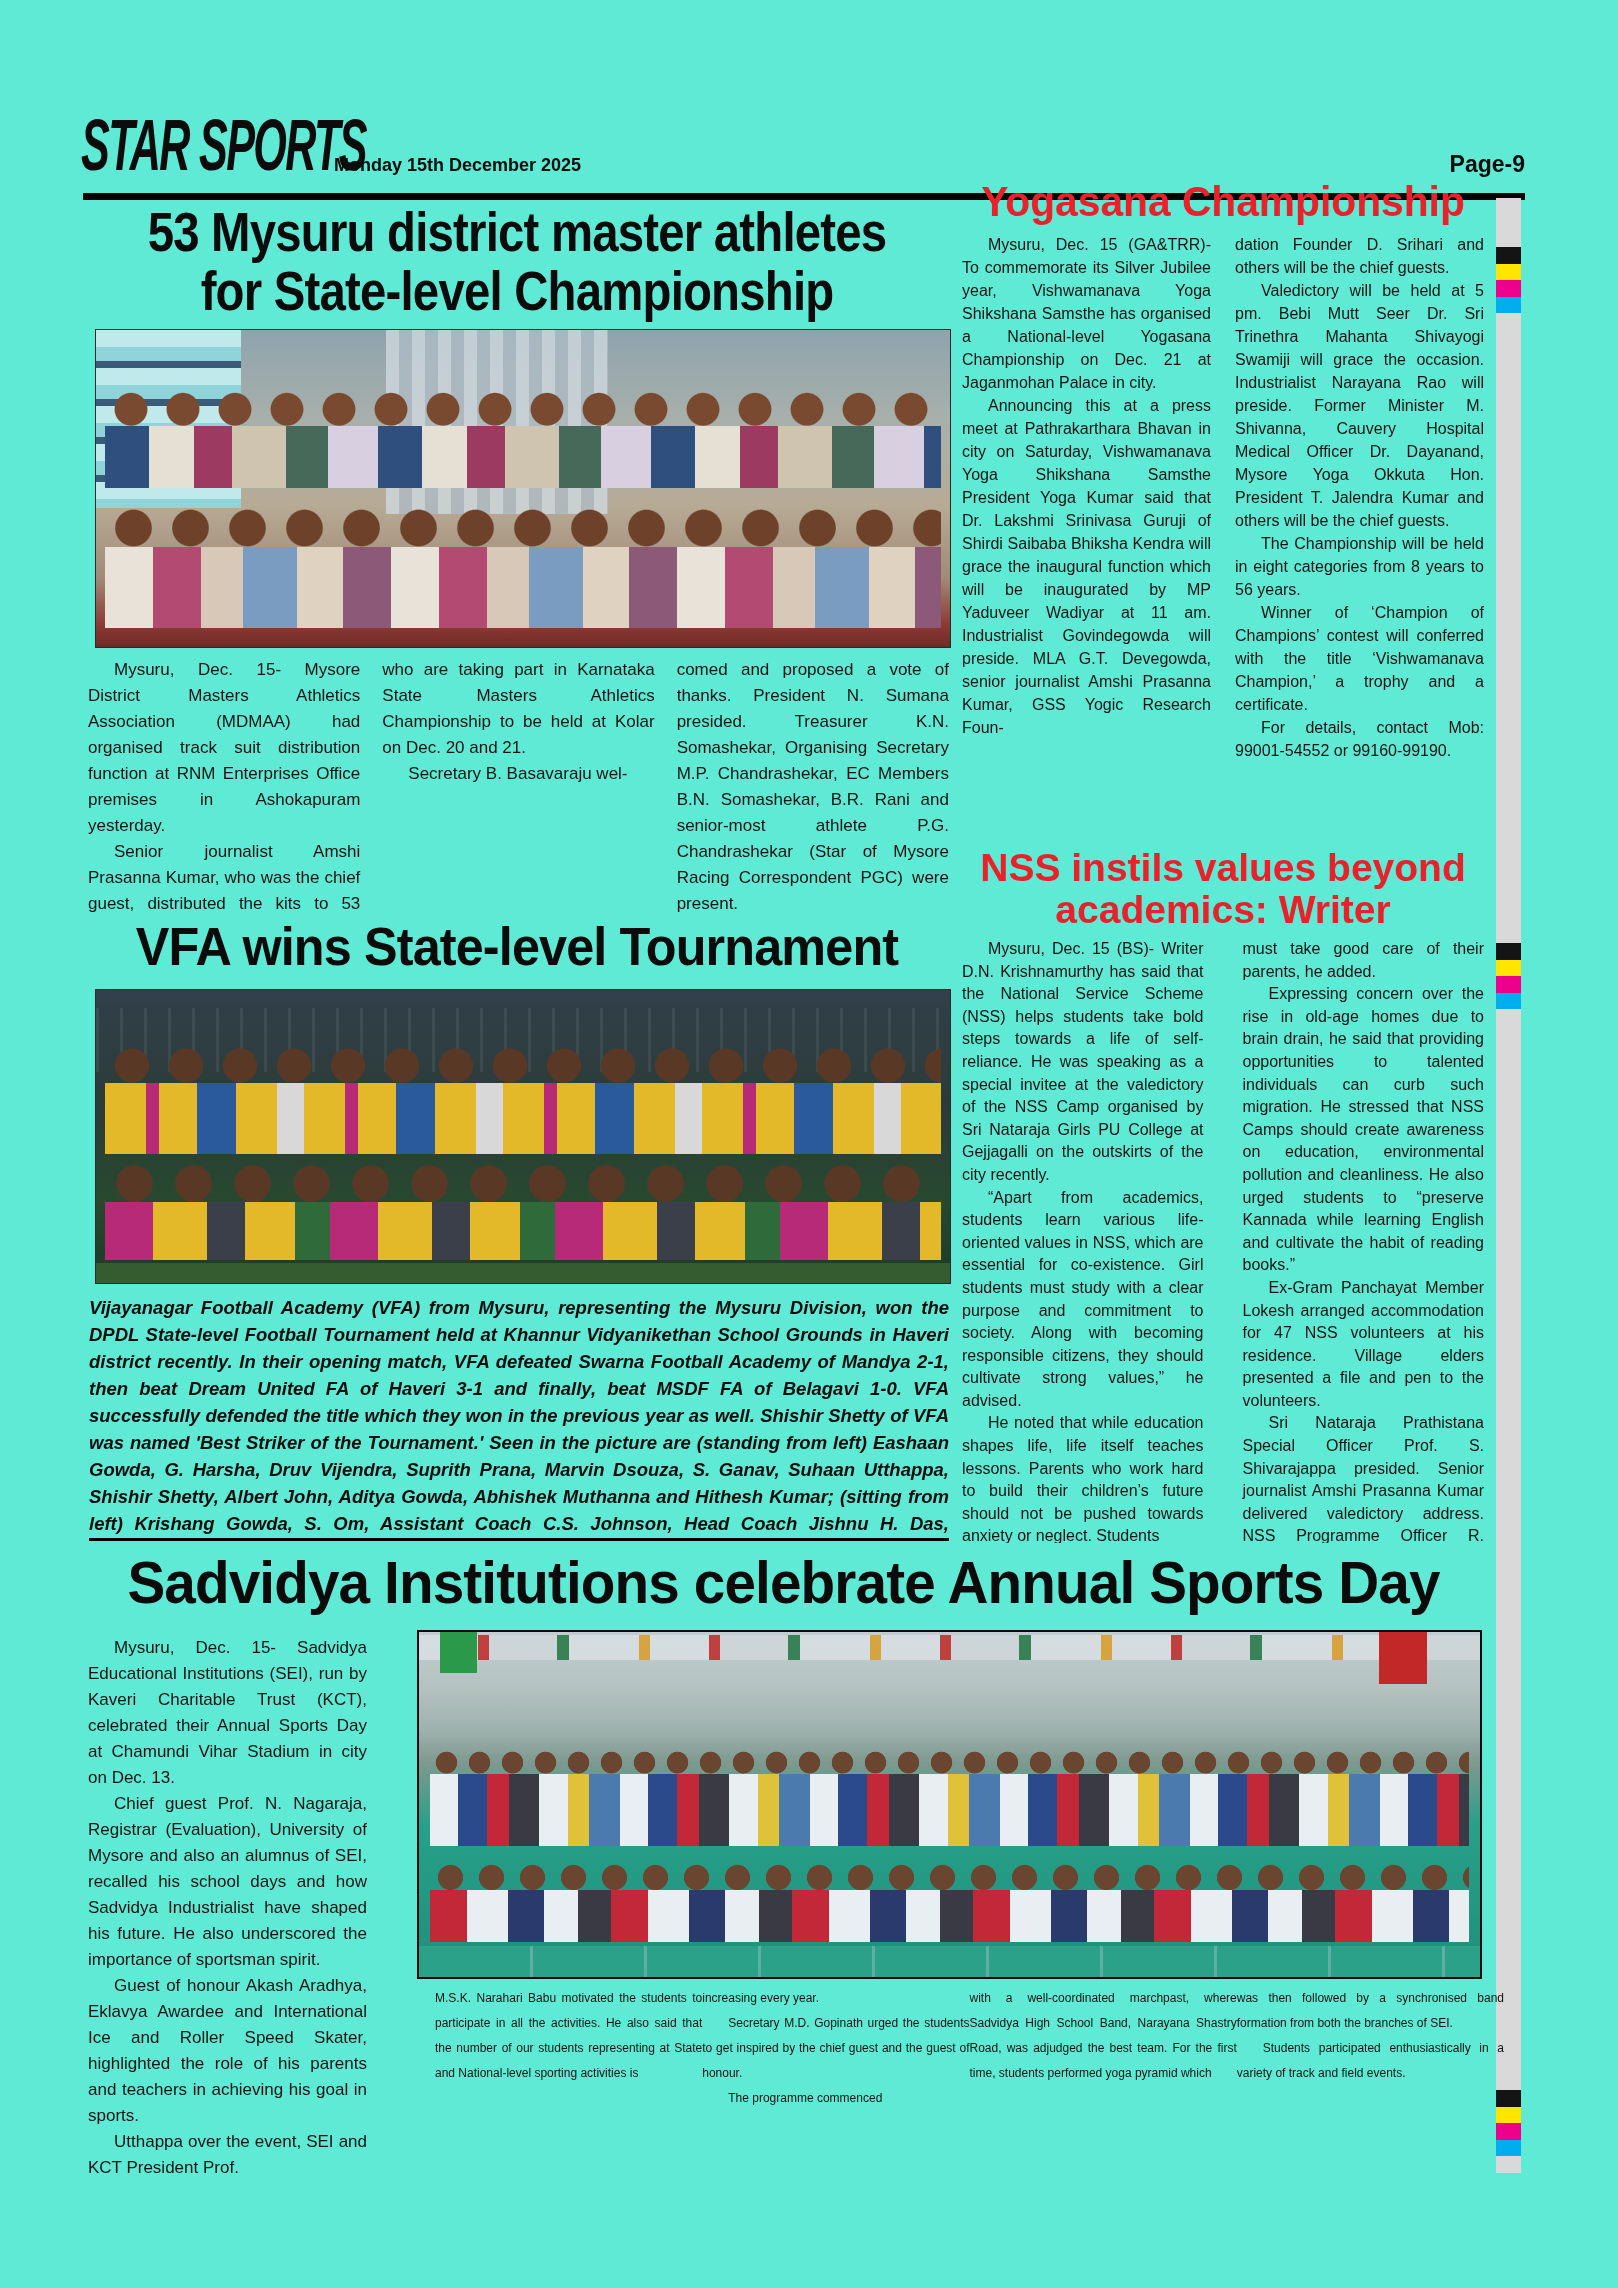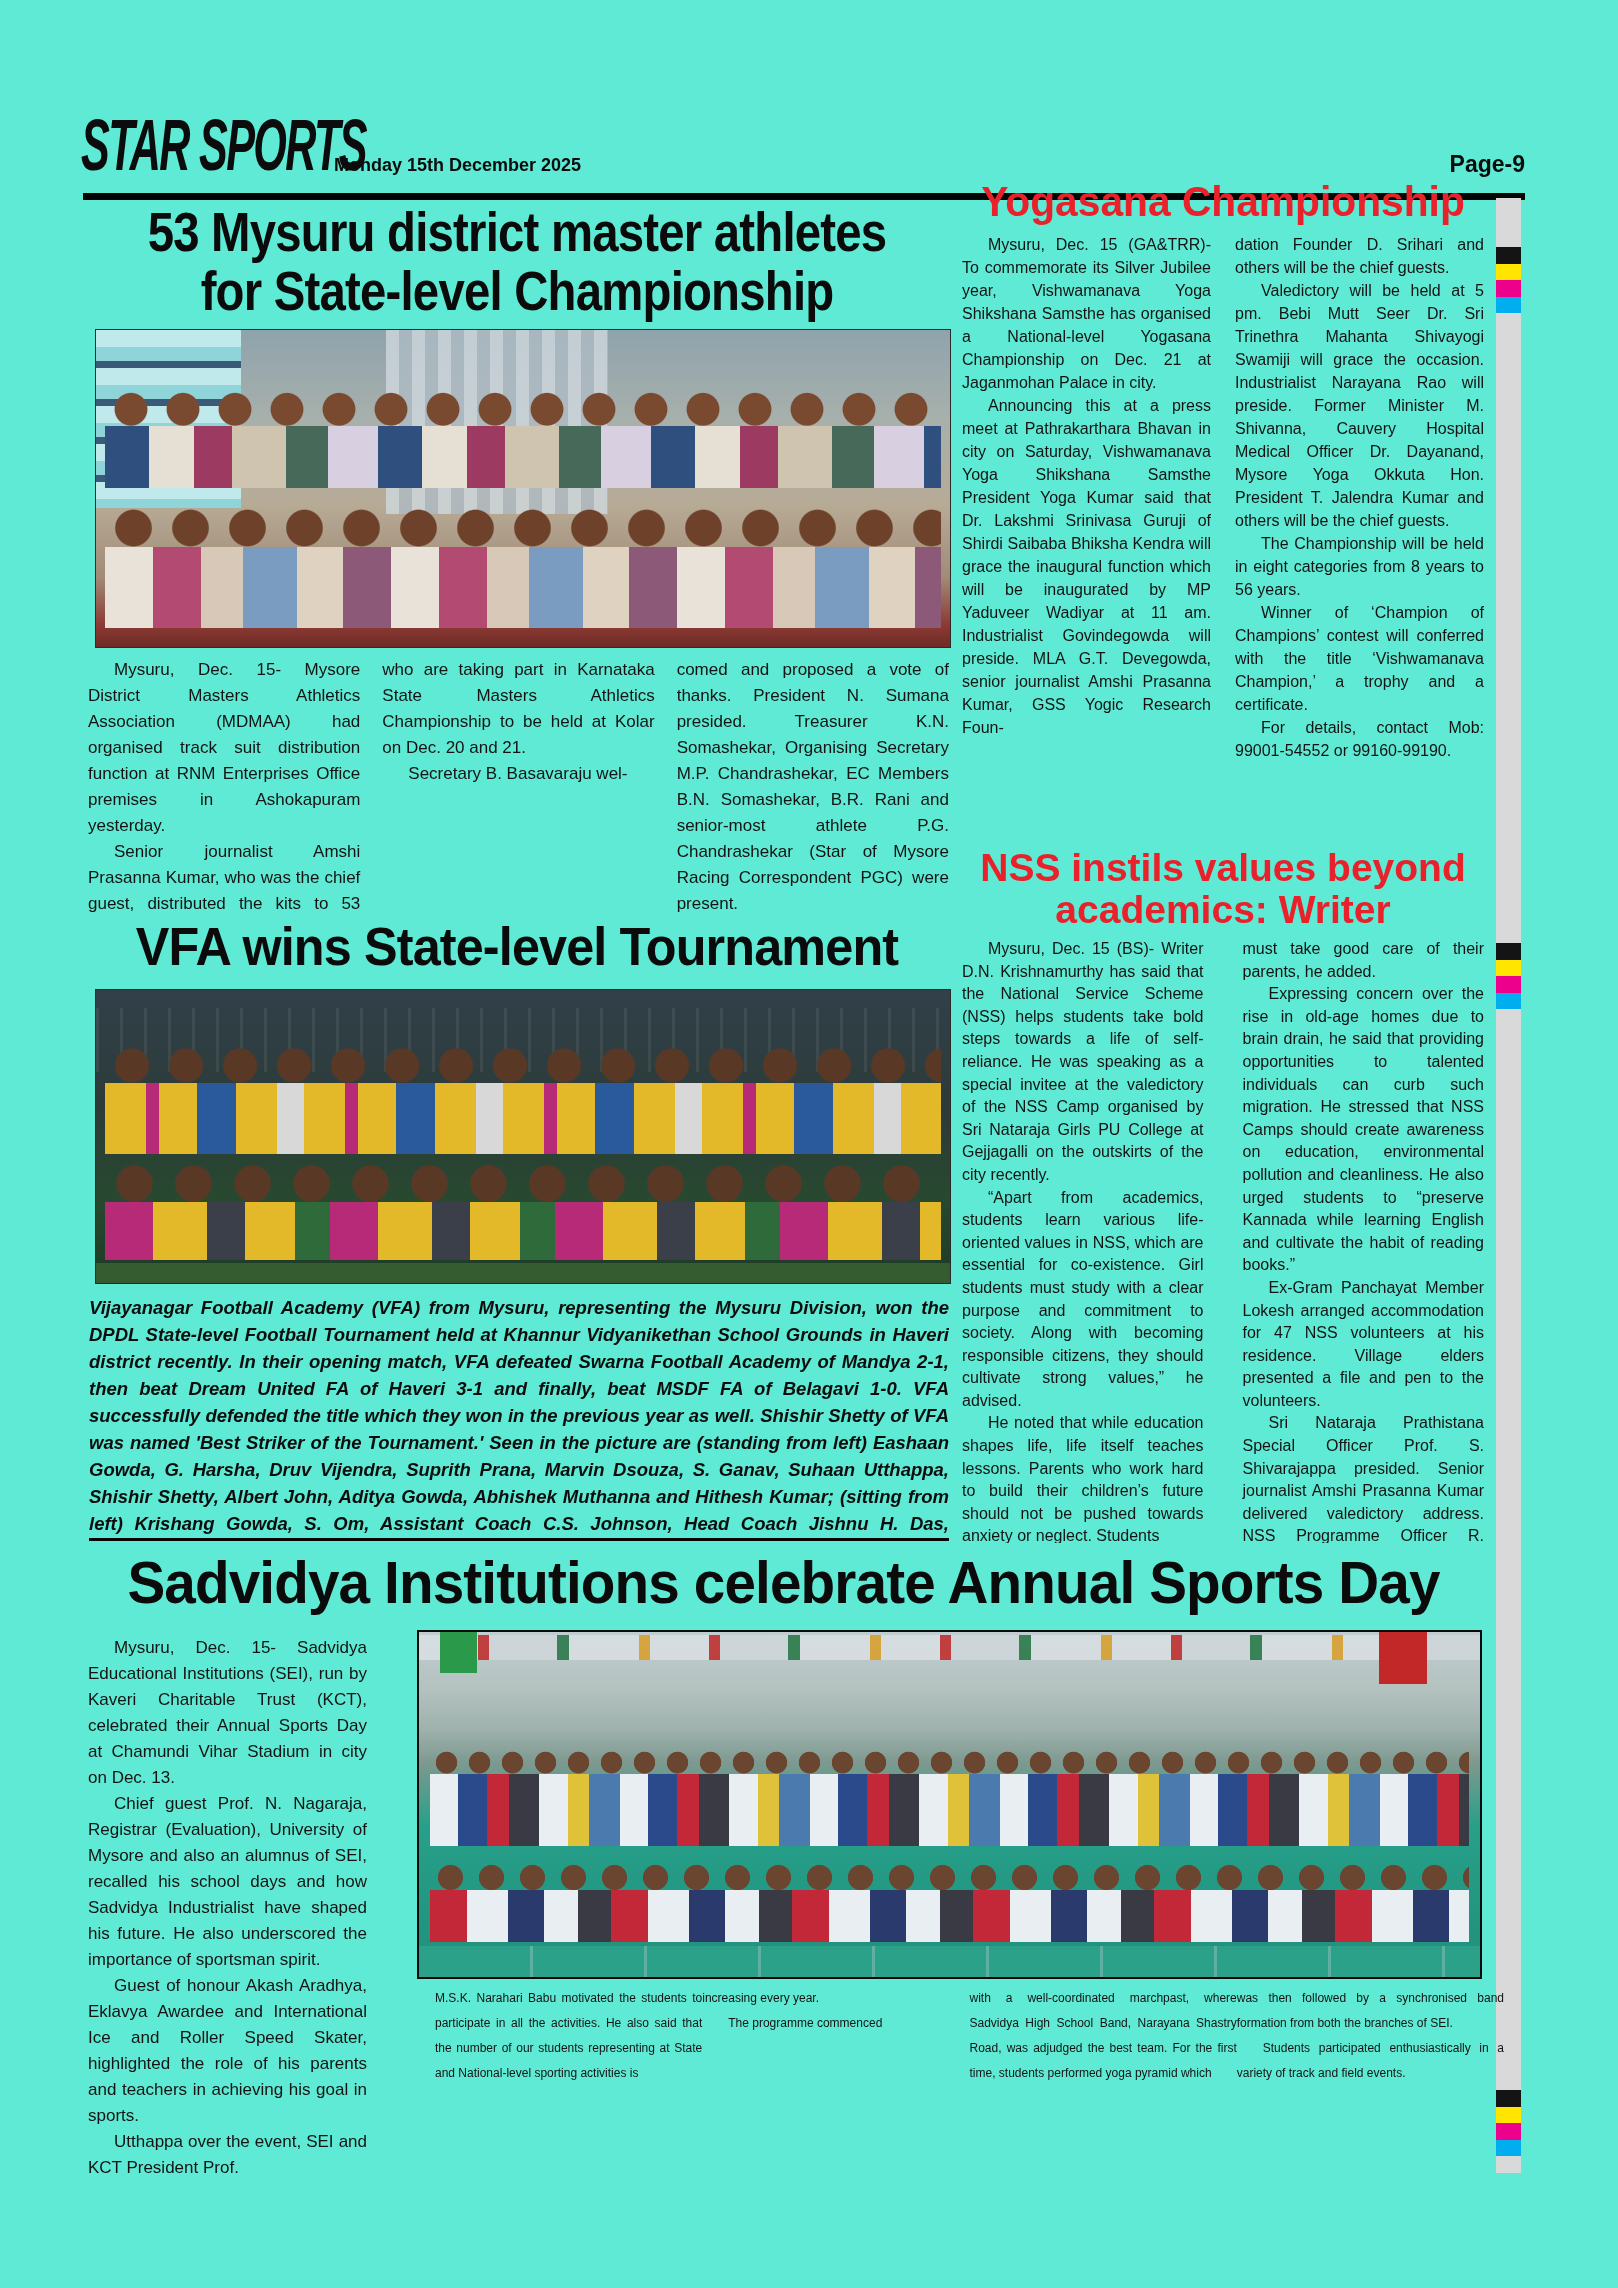--- a/index.html
+++ b/index.html
@@ -245,20 +245,21 @@
           <div class="torsos"></div>
       </div>
       <div class="p3-mat"></div>
     </div>
     <div class="cols cols-sad-bottom">
       <div class="col cont">
           <p>M.S.K. Narahari Babu motivated the students to participate in all the activities. He also said that the number of our students representing at State and National-level sporting activities is</p>
         </div>
       <div class="col cont">
           <p>increasing every year.</p>
+          <p>Secretary M.D. Gopinath urged the students to get inspired by the chief guest and the guest of honour.</p>
           <p>The programme commenced</p>
         </div>
       <div class="col cont">
           <p>with a well-coordinated marchpast, where Sadvidya High School Band, Narayana Shastry Road, was adjudged the best team. For the first time, students performed yoga pyramid which</p>
         </div>
       <div class="col cont">
           <p>was then followed by a synchronised band formation from both the branches of SEI.</p>
           <p>Students participated enthusiastically in a variety of track and field events.</p>
         </div>
     </div>

